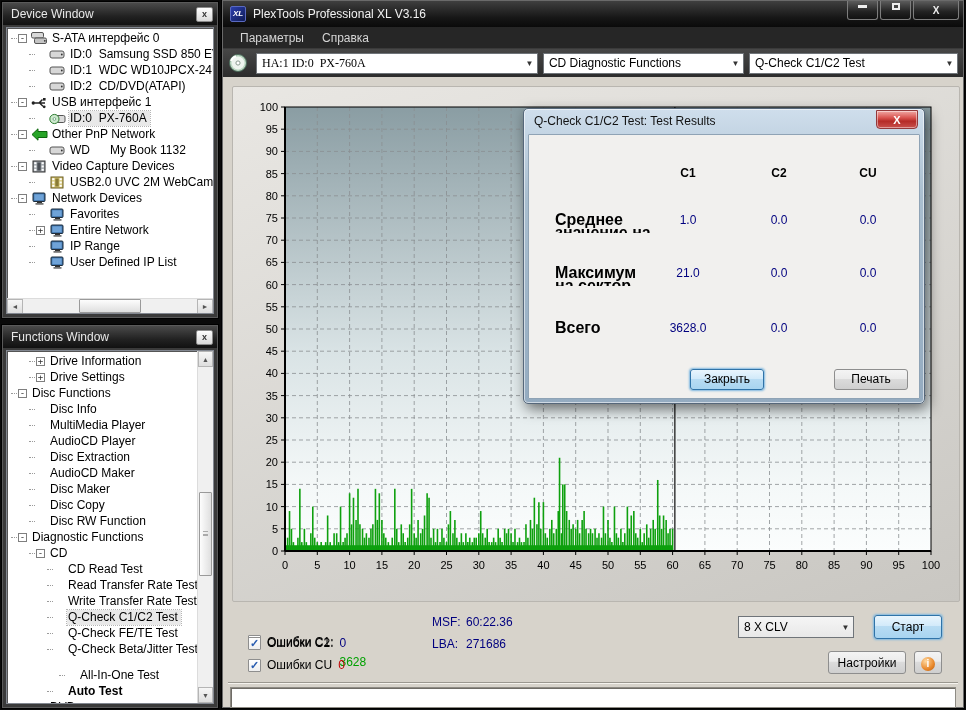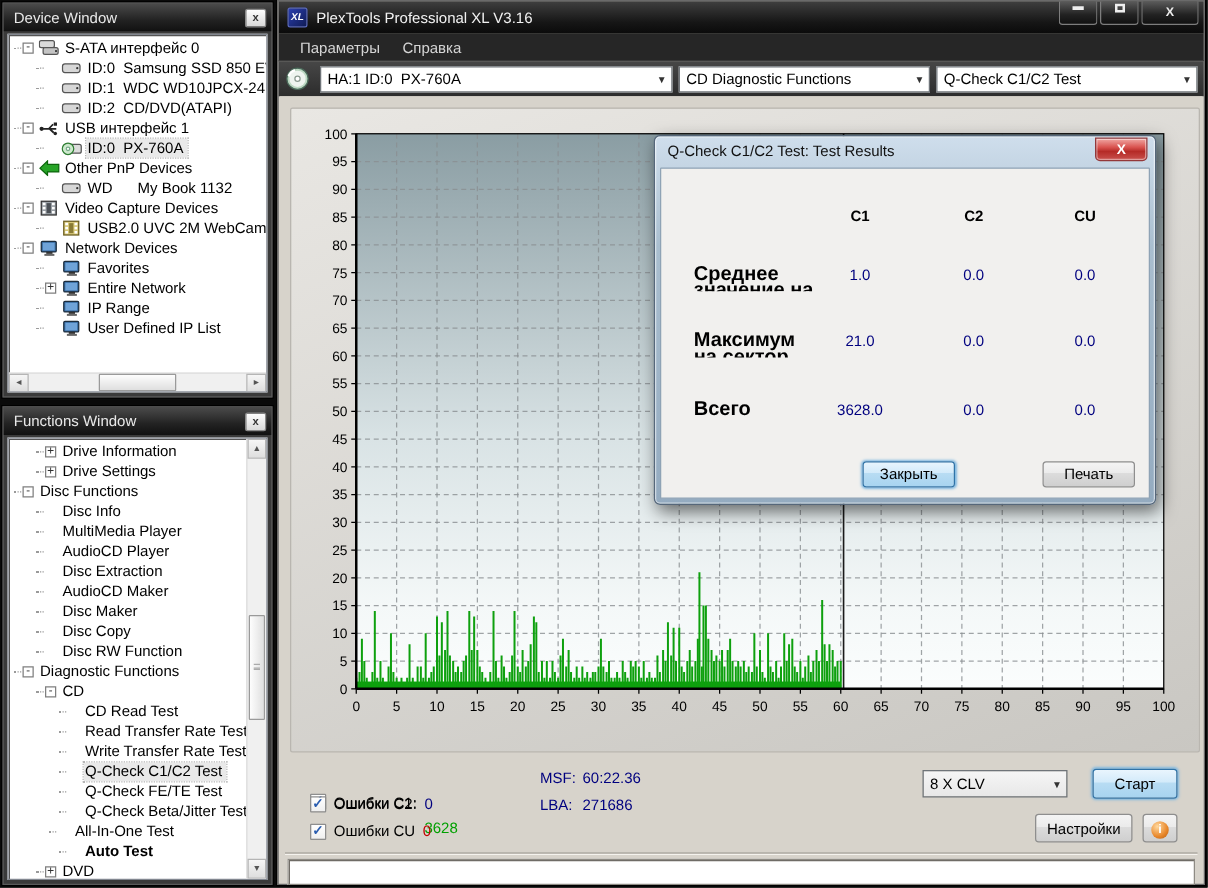--- a/index.html
+++ b/index.html
@@ -58,21 +58,21 @@
   .g-min { display:block; width:9px; height:3px; background:#eee; margin:4px auto 0; }
   .g-max { display:block; width:8px; height:7px; border:2px solid #eee; margin:2px auto 0; background:#444; }
 
   #menubar { height:22px; background:#262626; border-bottom:1px solid #3a3a3a; display:flex; align-items:center; padding-left:8px; }
   .menu-item { color:#d5d5d5; font-size:12px; padding:3px 9px; cursor:pointer; }
 
   #toolbar { height:28px; background:linear-gradient(#474747,#2c2c2c); display:flex; align-items:center; padding:0 5px; gap:5px; }
   .combo { height:21px; background:#fff; border:1px solid #6f7479; display:flex; align-items:center; cursor:pointer; }
   .combo .ctext { flex:1; font-size:12px; color:#000; padding:0 5px; white-space:pre; overflow:hidden; }
   .combo .carrow { width:15px; font-size:8px; color:#333; text-align:center; flex:none; }
-  #combo-drive { width:286px; } #combo-category { width:204px; } #combo-function { width:212px; }
+  #combo-drive { width:286px;font-family:Liberation Serif, serif; } #combo-category { width:204px; } #combo-function { width:212px; }
 
   #client { position:absolute; left:1px; right:1px; top:76px; bottom:1px; background:#d7d3cb; }
 
   
   #chart-panel { position:absolute; left:8px; top:9px; width:728px; height:516px;
                  background:linear-gradient(160deg,#e9e7e3,#c9c7c2); border:1px solid #b9b6b0; border-radius:2px; }
   #chart-svg { position:absolute; left:0; top:0; }
 
   
   #controls { position:absolute; left:0; right:0; top:525px; height:80px; }
@@ -205,21 +205,21 @@
             <span class="tlabel sel">ID:0  PX-760A</span>
           </div>
           <div class="titem" style="padding-left: 4px;">
             <span class="conn"></span>
             <span class="exp">-</span>
             <span class="tico">
               <svg width="17" height="13">
                 <path d="M16 3.5 L7 3.5 L7 0.8 L1 6.5 L7 12.2 L7 9.5 L16 9.5 Z" fill="#27a427" stroke="#0d660d"></path>
               </svg>
             </span>
-            <span class="tlabel">Other PnP Devices</span>
+            <span class="tlabel">Other PnP Network</span>
           </div>
           <div class="titem" style="padding-left: 22px;">
             <span class="conn"></span>
             <span class="exp none"></span>
             <span class="tico">
               <svg width="17" height="13">
                 <rect x="1" y="3" width="14" height="7" rx="2" fill="#d7d7d7" stroke="#555"></rect>
                 <circle cx="12.8" cy="6.5" r="0.9" fill="#333"></circle>
               </svg>
             </span>
@@ -430,21 +430,21 @@
           <div class="titem" style="padding-left: 40px;">
             <span class="conn"></span>
             <span class="exp none"></span>
             <span class="tlabel">Q-Check FE/TE Test</span>
           </div>
           <div class="titem" style="padding-left: 40px;">
             <span class="conn"></span>
             <span class="exp none"></span>
             <span class="tlabel">Q-Check Beta/Jitter Test</span>
           </div>
-          <div class="titem" style="padding-left: 32px;">
+          <div class="titem" style="padding-left: 52px; margin-top: 10px;">
             <span class="conn"></span>
             <span class="exp none"></span>
             <span class="tlabel">All-In-One Test</span>
           </div>
           <div class="titem" style="padding-left: 40px; font-weight: bold;">
             <span class="conn"></span>
             <span class="exp none"></span>
             <span class="tlabel">Auto Test</span>
           </div>
           <div class="titem" style="padding-left: 22px;">

